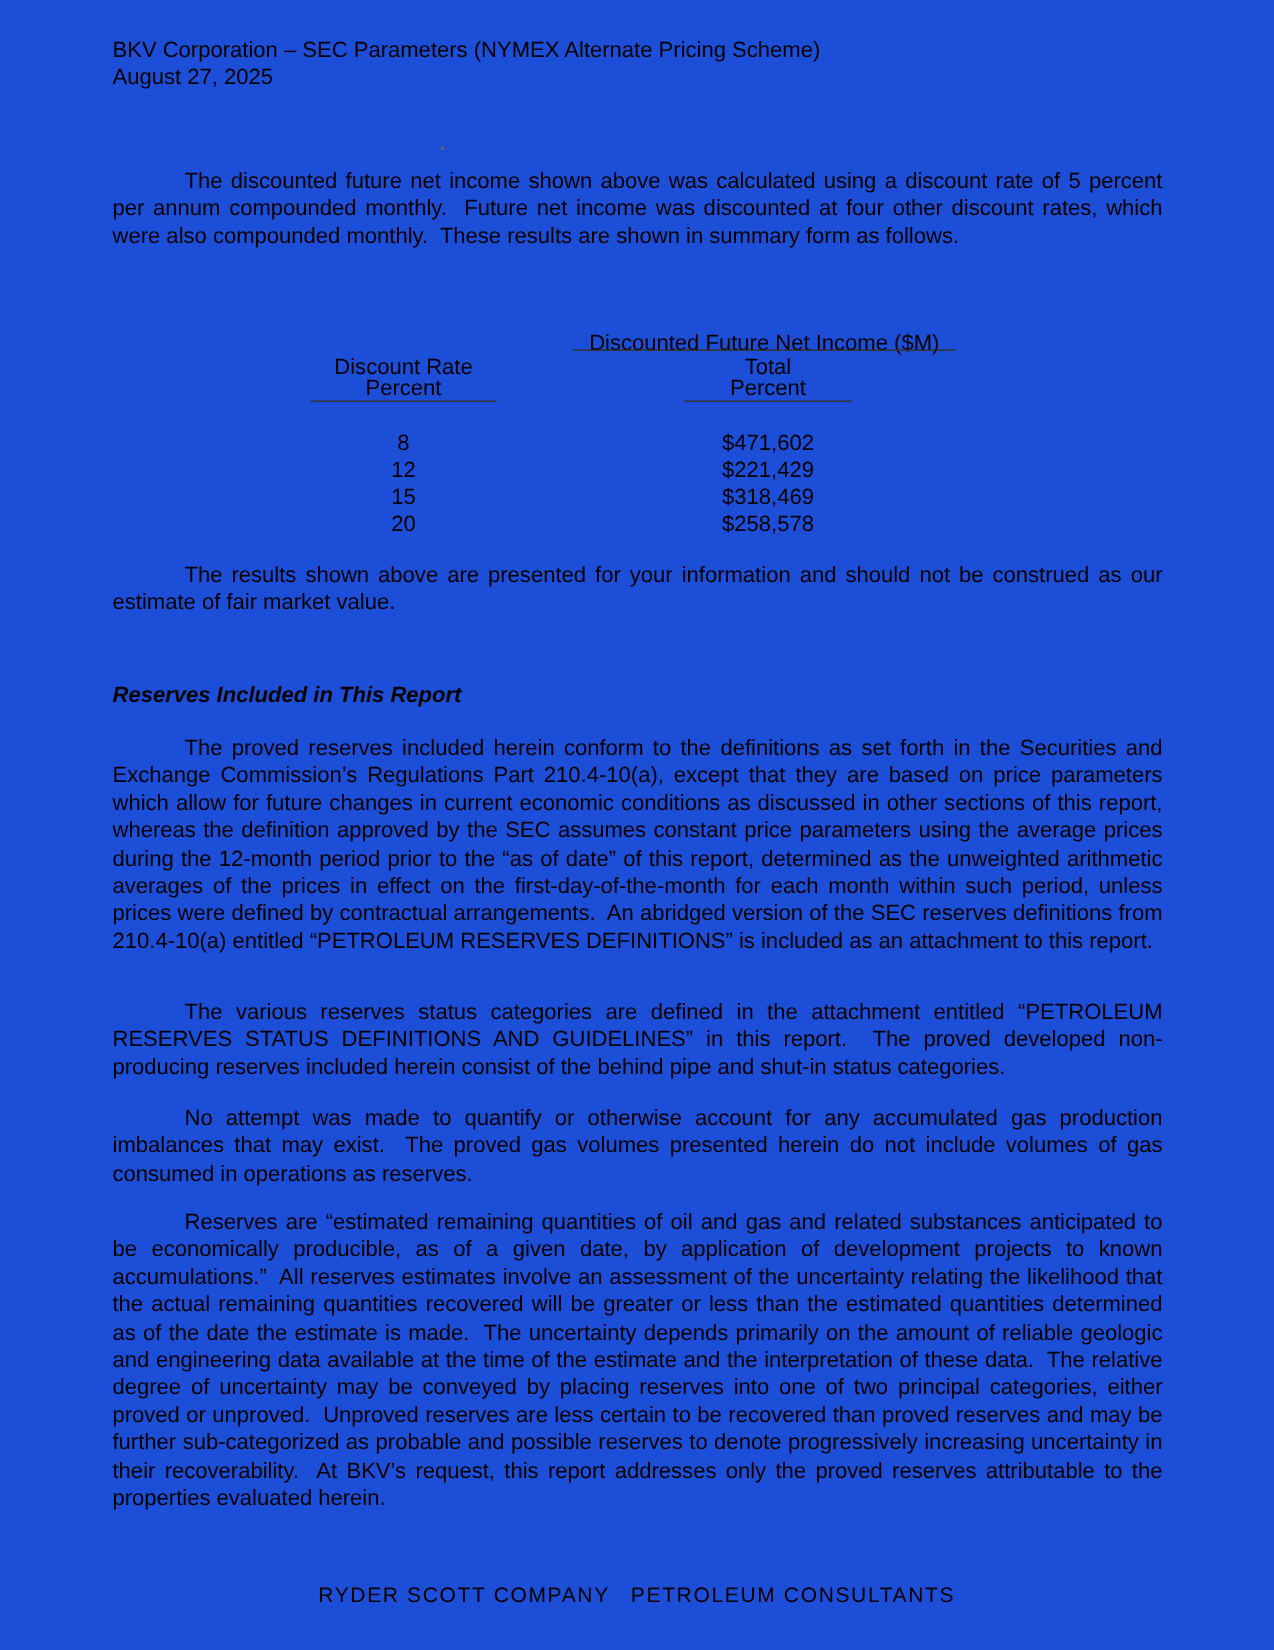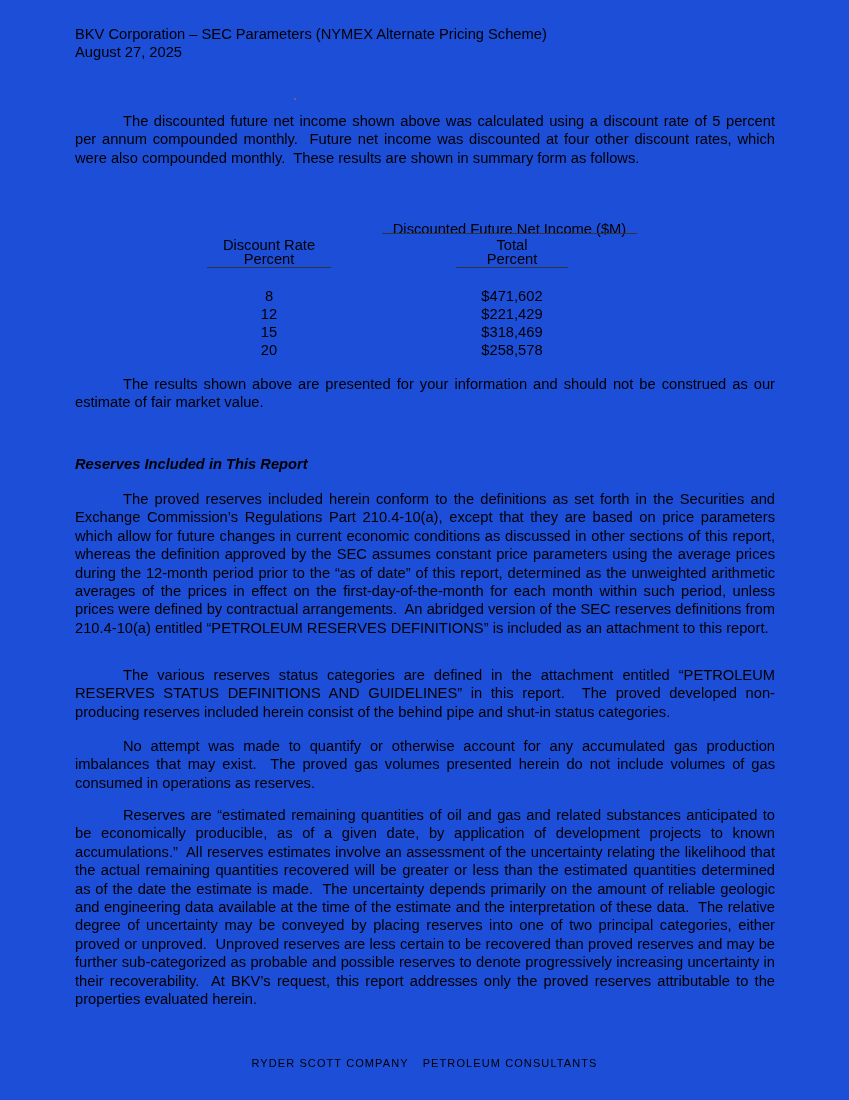--- a/index.html
+++ b/index.html
@@ -67,21 +67,21 @@
   .rule-left   { left: 132px; top: 66px; width: 124px; }
   .rule-proved { left: 381px; top: 66px; width: 112px; }
   .tbl-rates  { left: 132px; top: 86px; width: 124px; line-height: 18px; }
   .tbl-values { left: 372px; top: 86px; width: 130px; line-height: 18px; }
   .footer {
     position: absolute;
     left: 0;
     top: 1057px;
     width: 849px;
     text-align: center;
-    font-size: 11px;
+    font-size: 14px;
     letter-spacing: 1.1px;
     line-height: 13px;
     font-weight: 500;
   }
   .footer .gap { display: inline-block; width: 14px; }
 </style>
 </head>
 <body>
 
 <div class="page">

